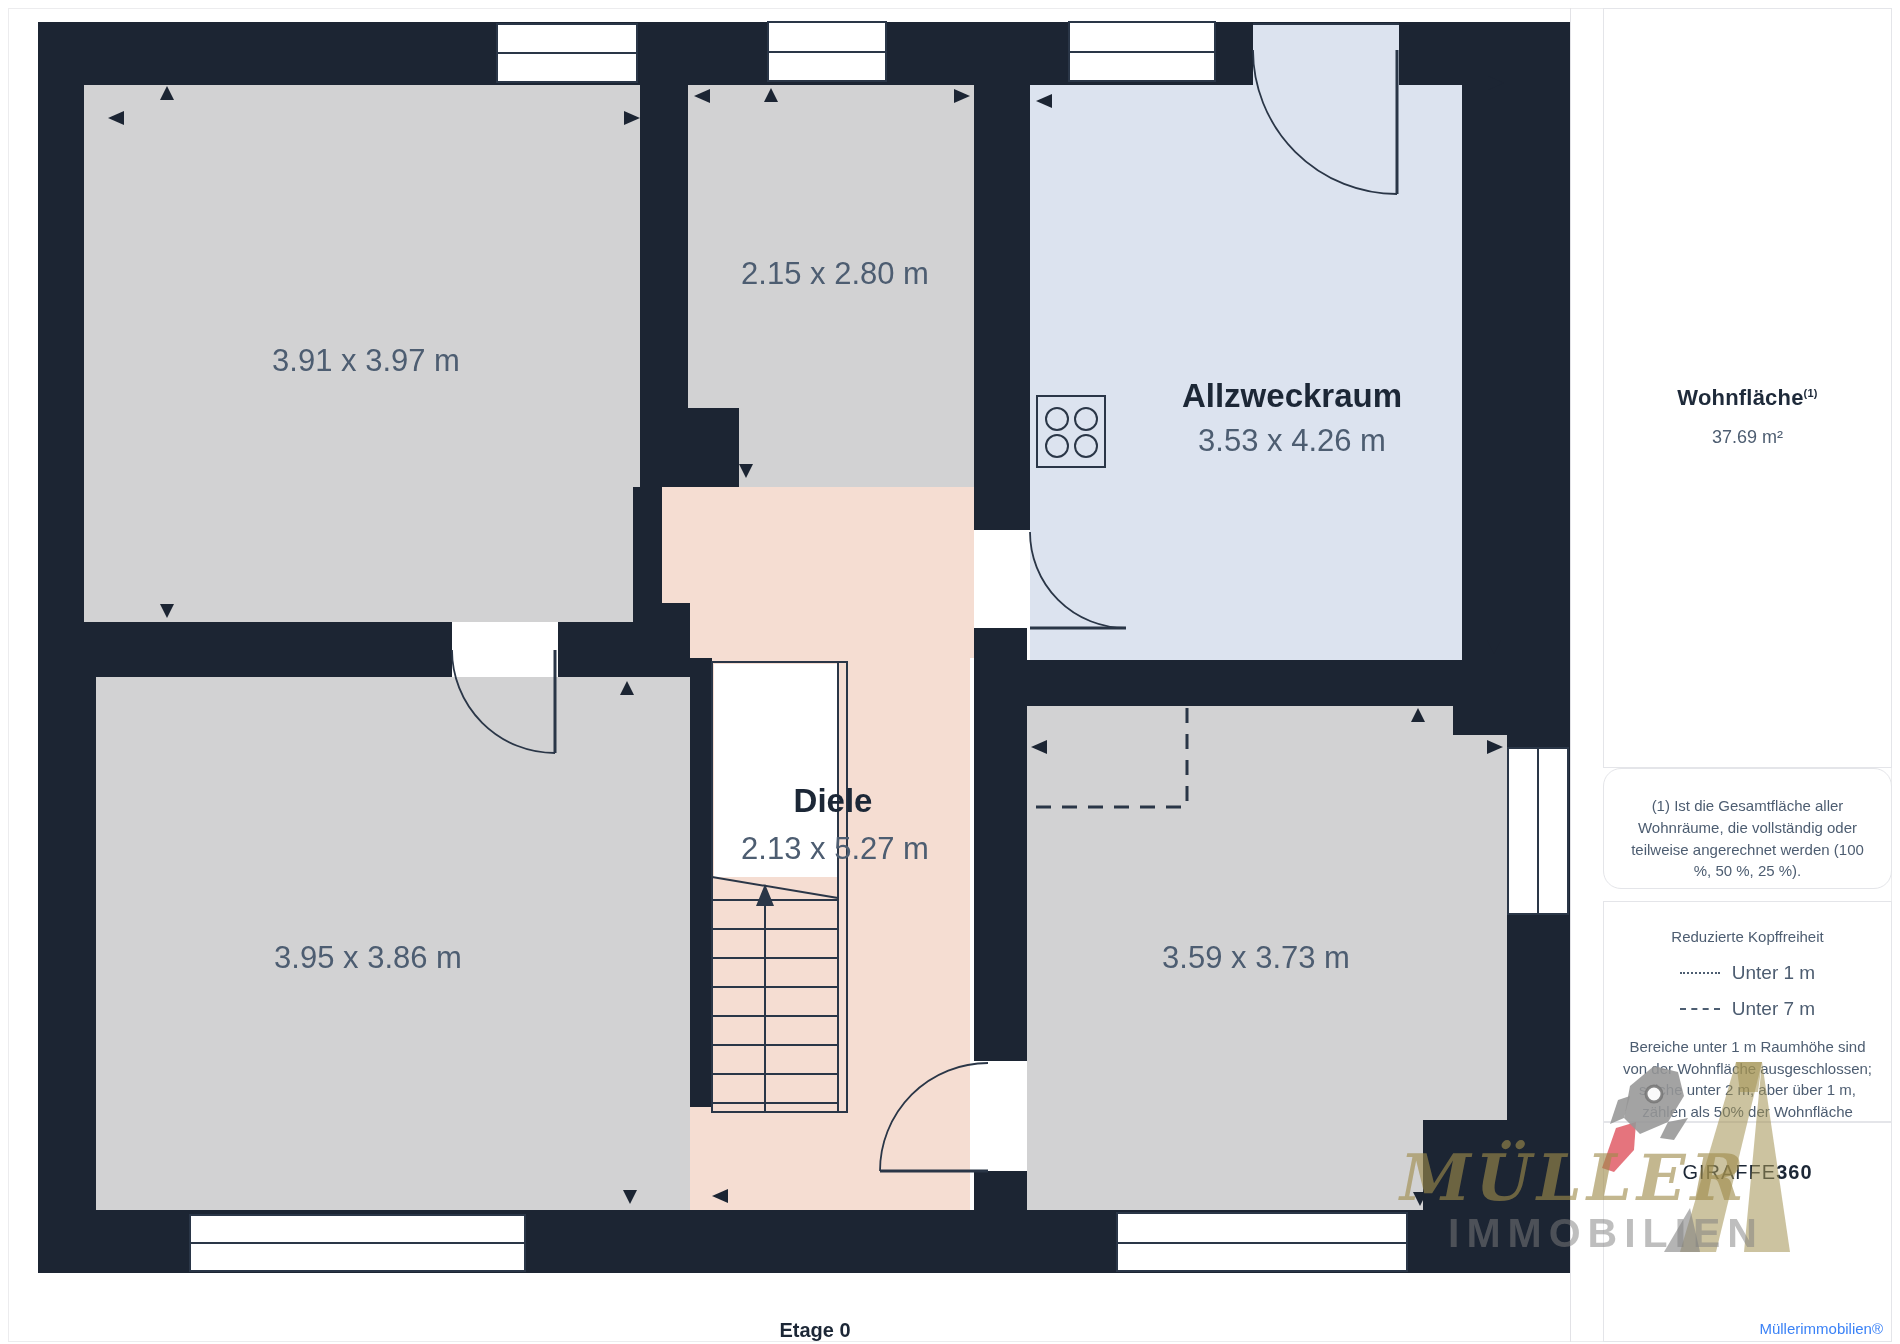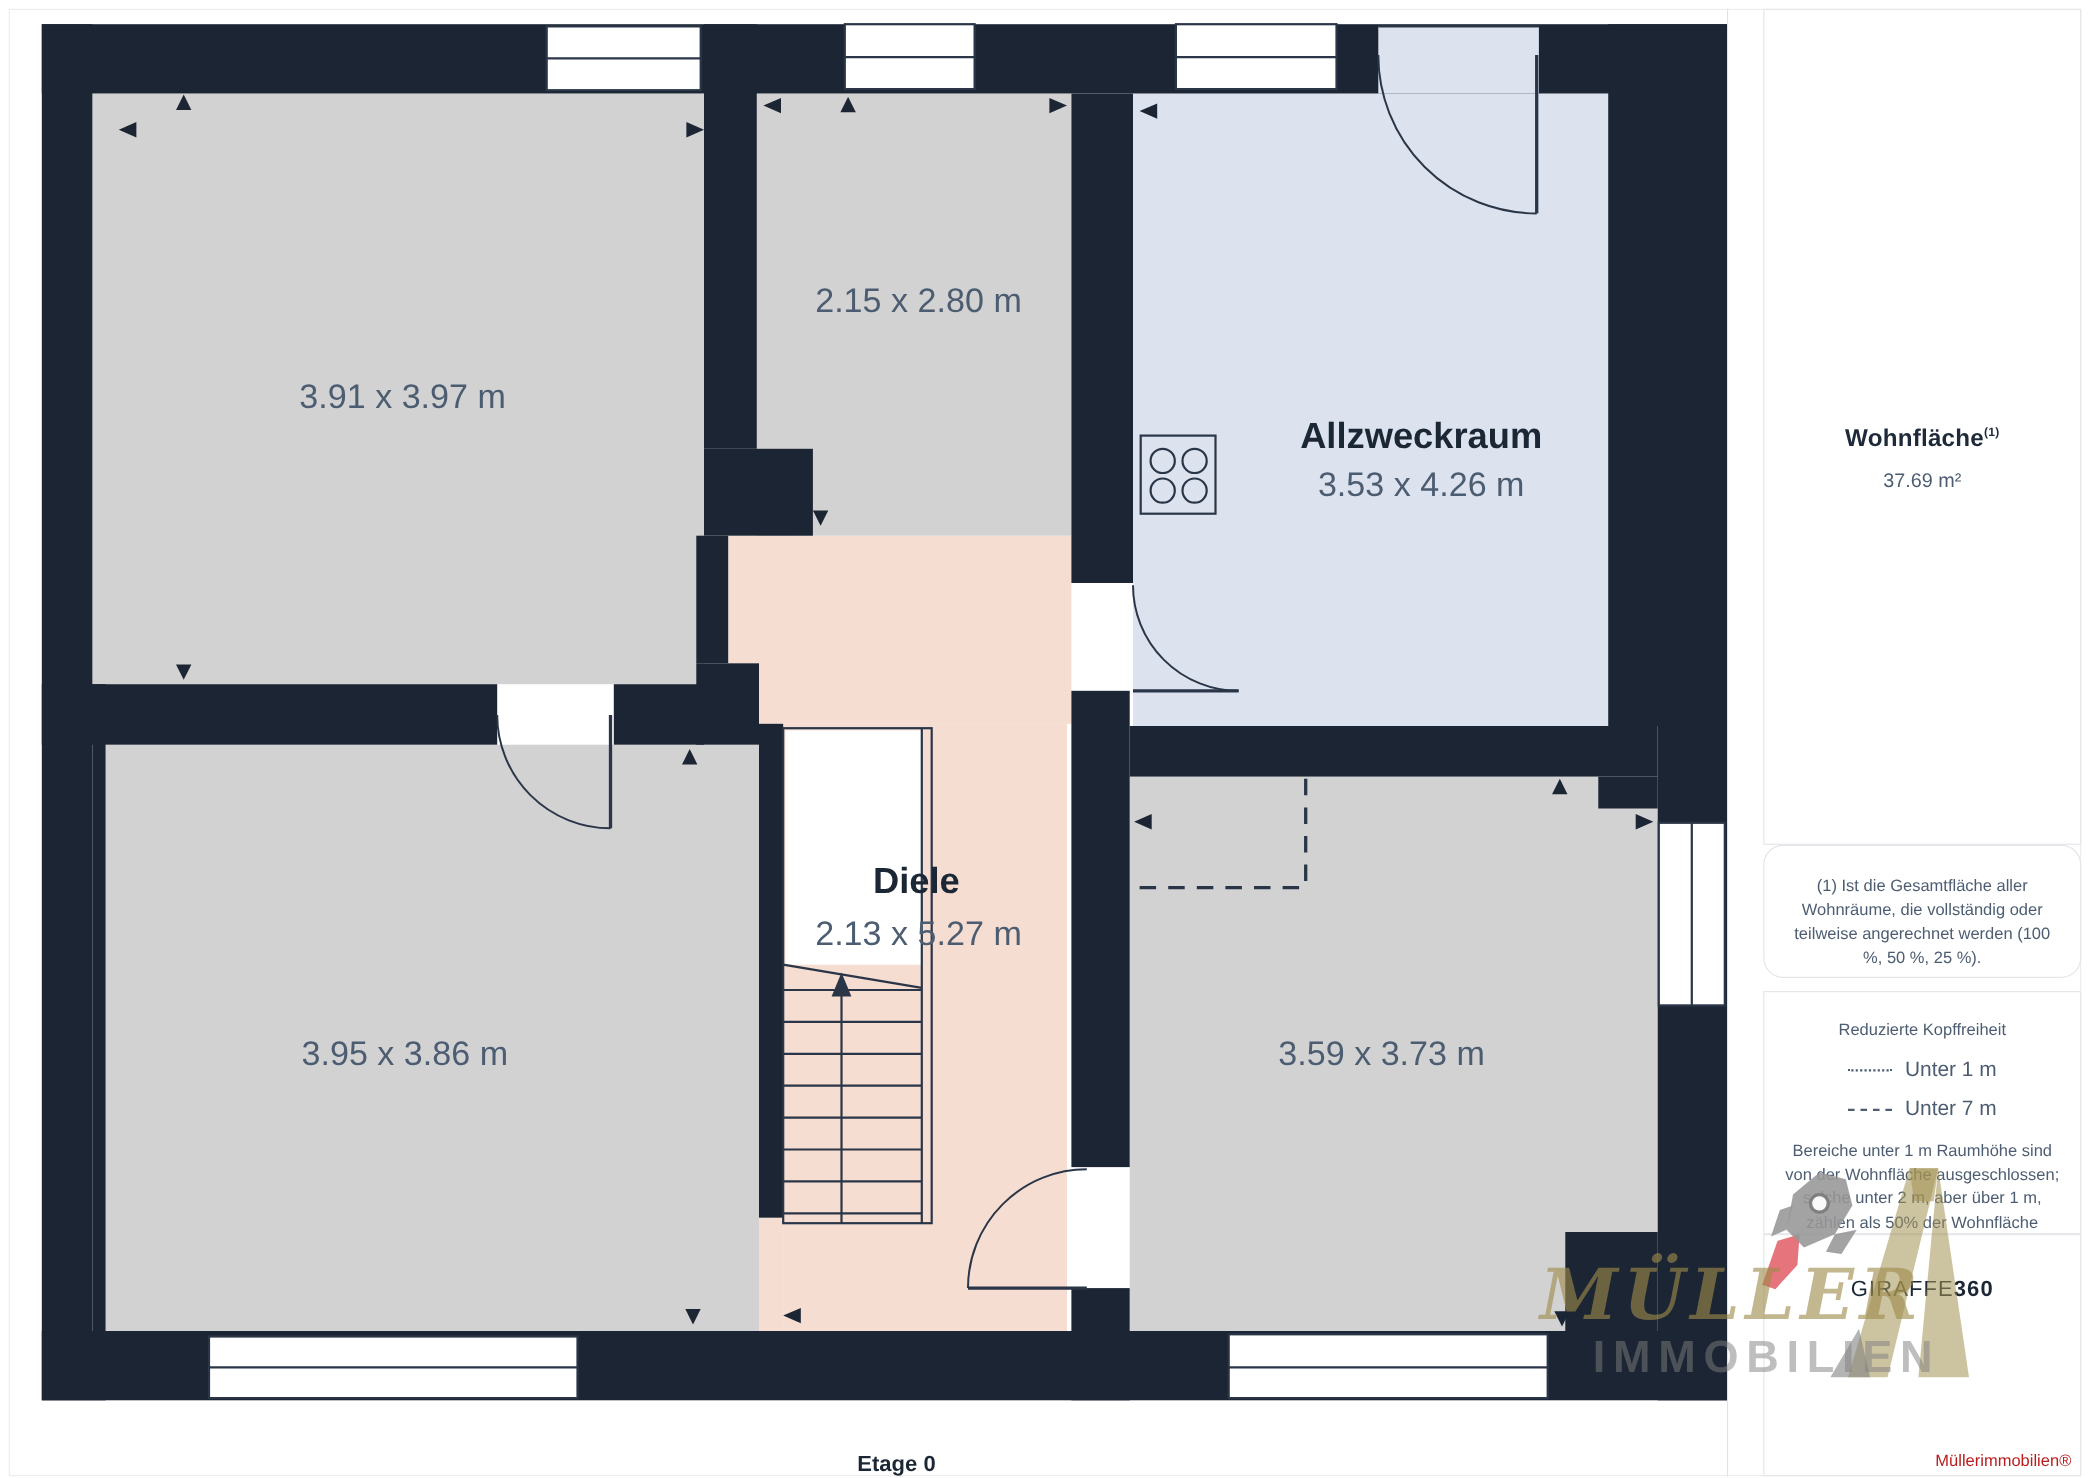--- a/index.html
+++ b/index.html
@@ -22,21 +22,21 @@
   .legend-row{display:flex;align-items:center;justify-content:center;margin-top:14px;}
   .legend-line{display:inline-block;width:40px;height:0;margin-right:12px;}
   .legend-line.dotted{border-top:2px dotted #4d5d71;}
   .legend-line.dashed{border-top:2px dashed #4d5d71;}
   .legend-label{font-size:19px;color:#4d5d71;}
   #box-headroom .note-text.para{margin-top:16px;}
   #box-disclaimer{top:1122px;height:220px;}
   #box-disclaimer .inner{padding:24px 16px 0 16px;}
   .giraffe-brand{margin-top:14px;text-align:center;font-size:20px;color:#1c2736;letter-spacing:1px;}
   .giraffe-brand .b{font-weight:bold;}
-  .credit{position:absolute;right:8px;bottom:4px;font-size:15px;color:#b91c1c;}
+  .credit{position:absolute;right:8px;bottom:4px;font-size:15px;color:#3b82f6;}
   
   #watermark{position:absolute;left:0;top:0;z-index:5;pointer-events:none;}
   .wm-mueller{position:absolute;left:1400px;top:1146px;width:420px;text-align:left;
       font-family:"DejaVu Serif", serif;font-weight:bold;font-size:64px;letter-spacing:5px;
       color:rgba(158,138,74,0.62);line-height:1;font-style:italic;}
   .wm-immo{position:absolute;left:1448px;top:1213px;width:420px;text-align:left;
       font-family:"Liberation Sans", sans-serif;font-weight:bold;font-size:41px;letter-spacing:7px;
       color:rgba(125,125,125,0.5);line-height:1;}
 </style>
 </head>

